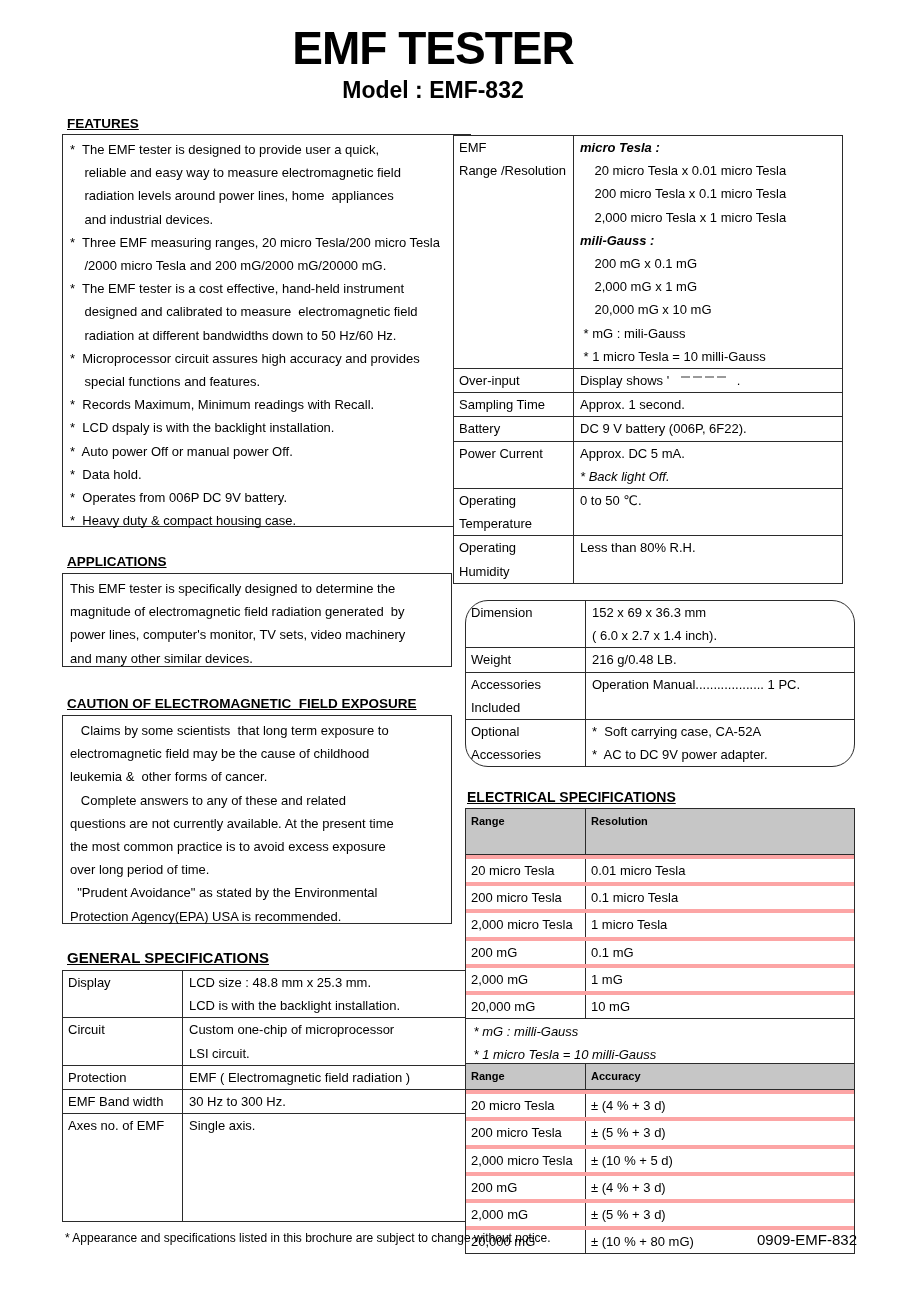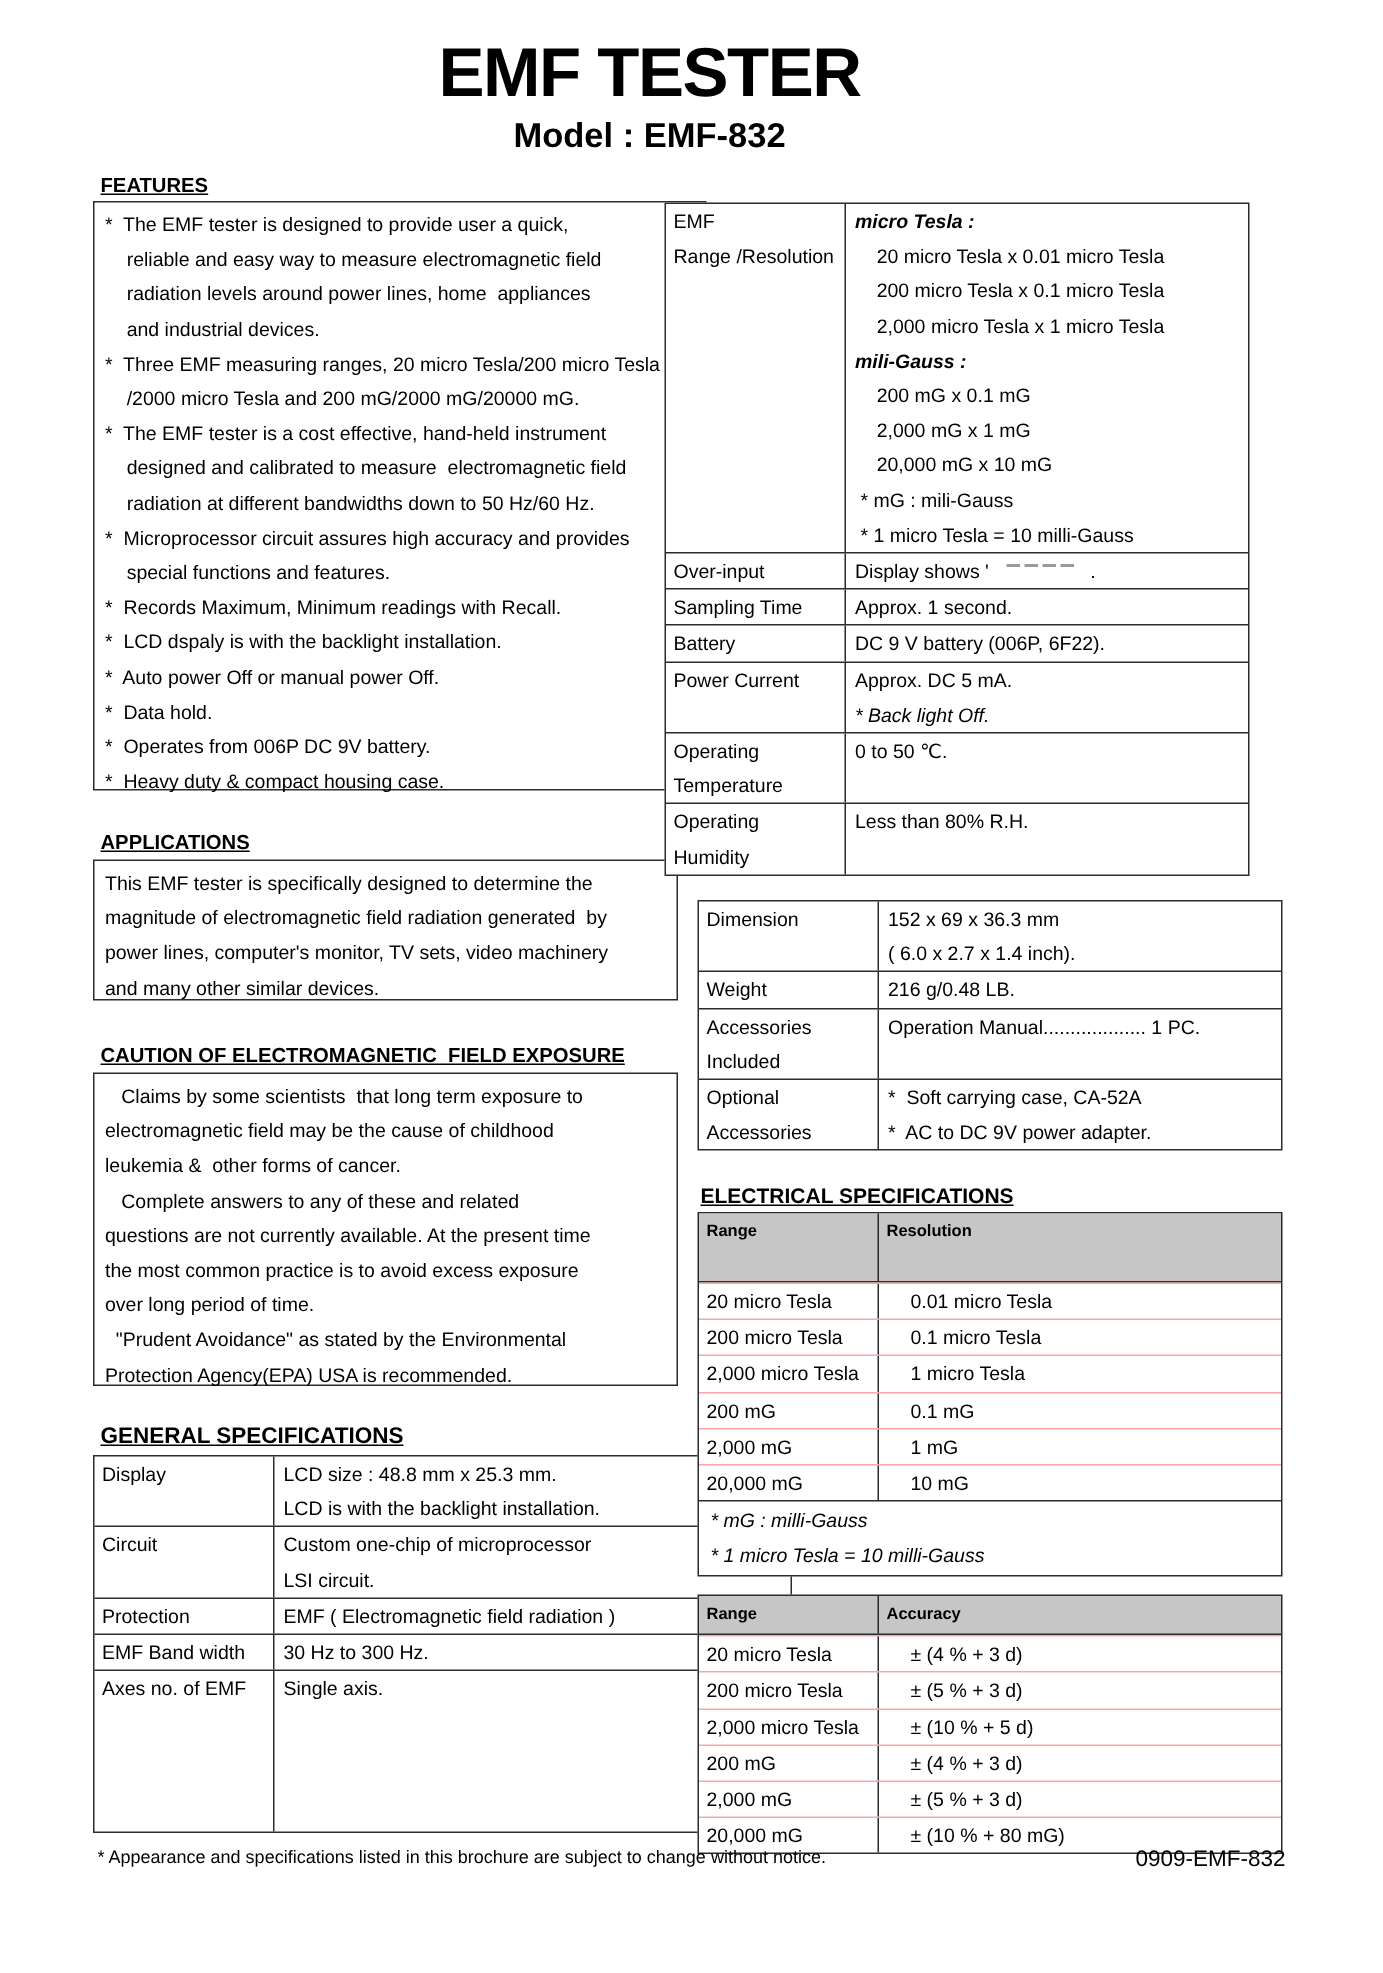--- a/index.html
+++ b/index.html
@@ -31,21 +31,21 @@
   .spec-table.fill{height:252px;}
   .spec-table.fill .trow:last-child{flex:1;}
 
   
   .htable{position:absolute;border:1px solid #2b2b2b;box-sizing:border-box;background:#fff;}
   .hrow{display:flex;background:#c6c6c6;border-bottom:1px solid #2b2b2b;}
   .hcell{font-weight:bold;font-size:11px;line-height:23.2px;padding:1px 5px;box-sizing:border-box;}
   .hcell:first-child{width:120px;flex:0 0 120px;border-right:1px solid #2b2b2b;}
   .hcell:last-child{flex:1;}
   .tall .hrow .hcell{height:45px;}
-  .drow{display:flex;border-top:1px solid #fca5a5;gap:16px;}
+  .drow{display:flex;border-top:4px solid #fca5a5;}
   .drow:first-of-type{border-top:none;}
   .dcell{line-height:23.2px;font-size:13px;padding:0 5px;box-sizing:border-box;white-space:pre;}
   .dcell:first-child{width:120px;flex:0 0 120px;border-right:1px solid #2b2b2b;}
   .dcell:last-child{flex:1;}
   .notes{border-top:1px solid #2b2b2b;padding:1px 4px;}
   .notes .line{font-style:italic;}
 
   
   .dashes{display:inline-block;margin:0 6px 0 10px;}
   .dash{display:inline-block;width:9px;border-top:2px solid #9a9a9a;margin:0 1.5px;vertical-align:7px;}
@@ -145,21 +145,21 @@
       <div class="trow">
         <div class="tlabel">
           <div class="line">Axes no. of EMF</div>
         </div>
         <div class="tvalue">
           <div class="line">Single axis.</div>
         </div>
       </div>
     </div>
 
-  <div class="spec-table" style="left:443px;top:135px;width:390px;">
+  <div class="spec-table" style="left:453px;top:135px;width:390px;">
       <div class="trow">
         <div class="tlabel">
           <div class="line">EMF</div>
           <div class="line">Range /Resolution</div>
         </div>
         <div class="tvalue">
           <div class="line bi">micro Tesla :</div>
           <div class="line">    20 micro Tesla x 0.01 micro Tesla</div>
           <div class="line">    200 micro Tesla x 0.1 micro Tesla</div>
           <div class="line">    2,000 micro Tesla x 1 micro Tesla</div>
@@ -217,21 +217,21 @@
         <div class="tlabel">
           <div class="line">Operating</div>
           <div class="line">Humidity</div>
         </div>
         <div class="tvalue">
           <div class="line">Less than 80% R.H.</div>
         </div>
       </div>
     </div>
 
-  <div class="spec-table" style="left:465px;top:600px;width:390px;">
+  <div class="spec-table" style="left:465px;top:600px;width:390px;border-radius:23px;">
       <div class="trow">
         <div class="tlabel">
           <div class="line">Dimension</div>
         </div>
         <div class="tvalue">
           <div class="line">152 x 69 x 36.3 mm</div>
           <div class="line">( 6.0 x 2.7 x 1.4 inch).</div>
         </div>
       </div>
       <div class="trow">

